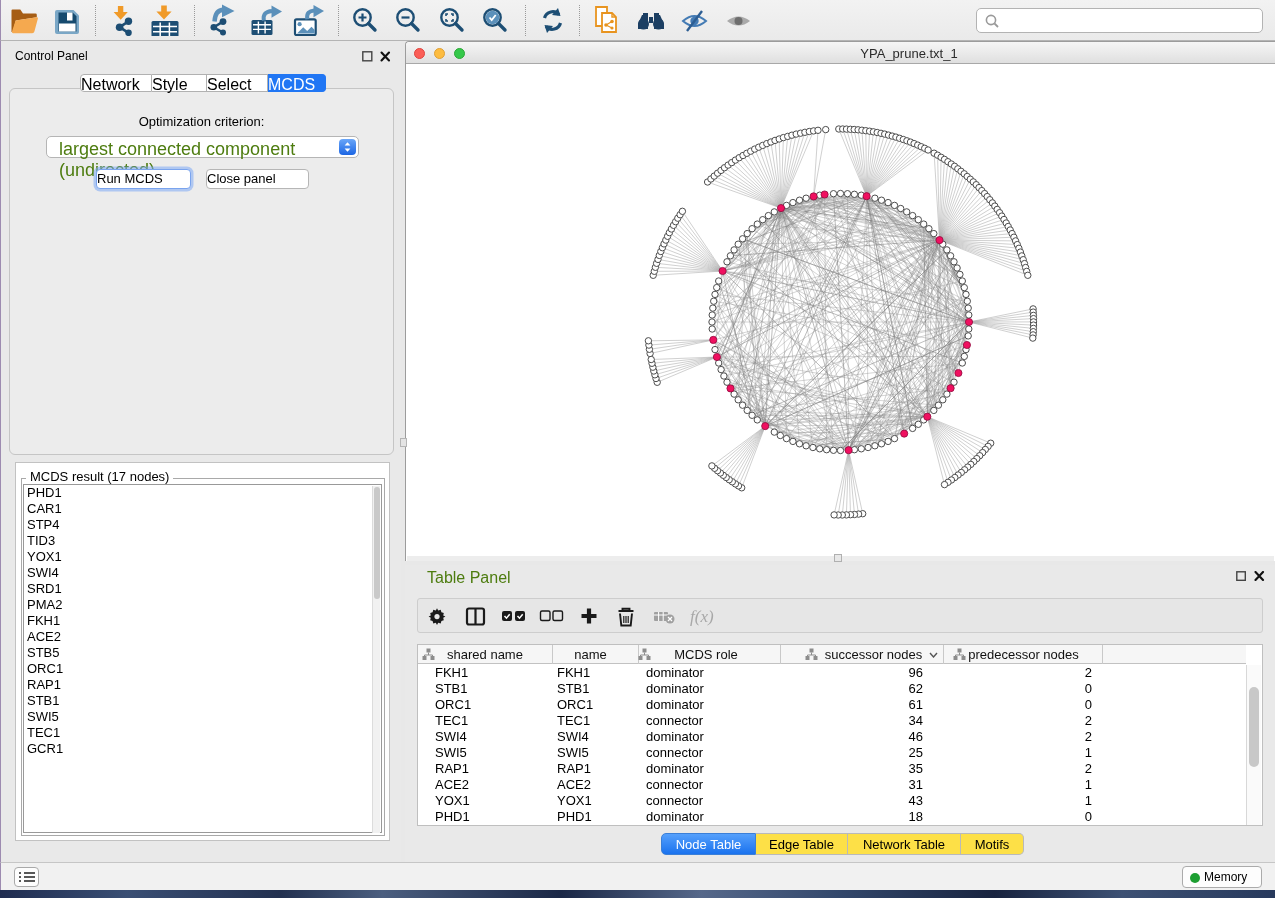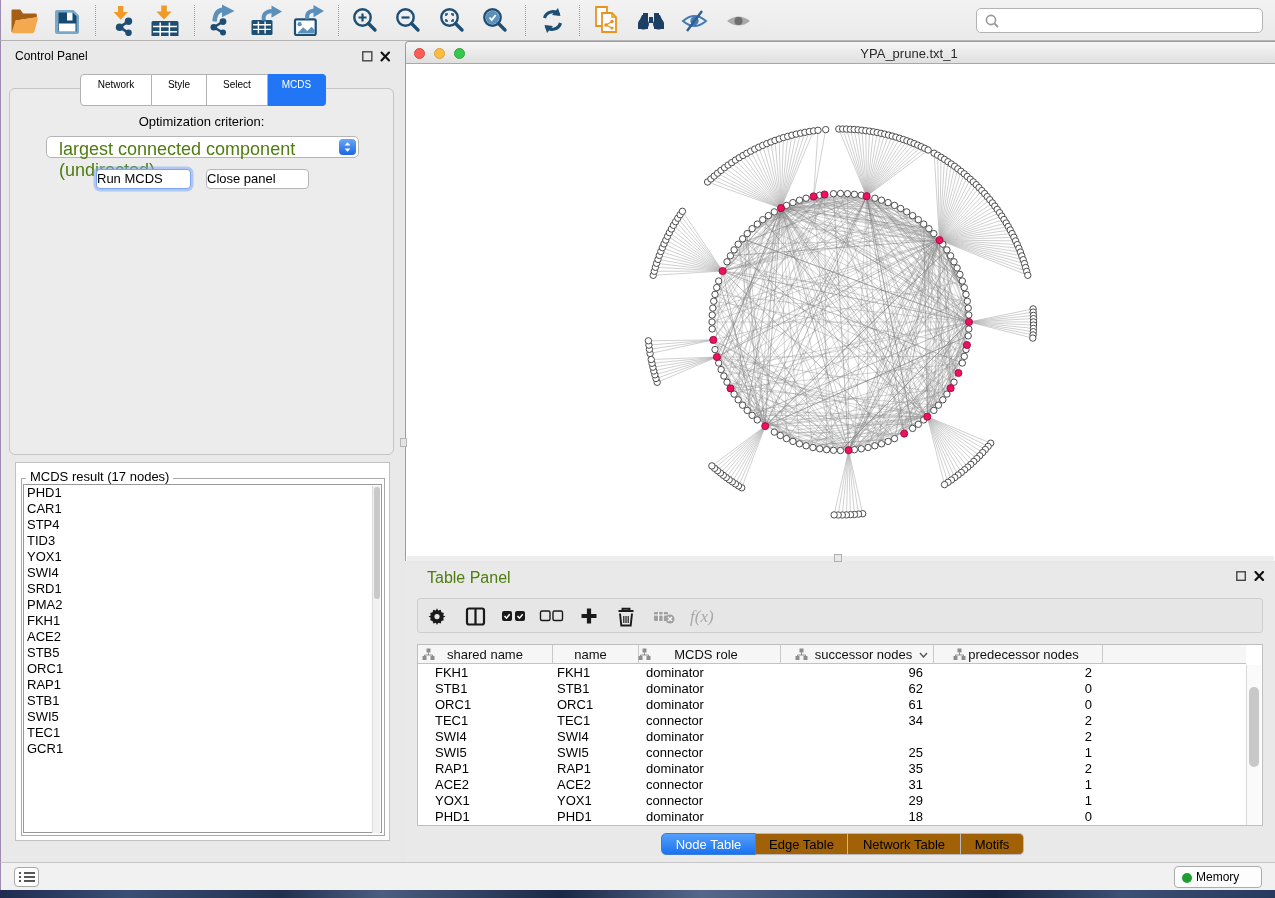--- a/index.html
+++ b/index.html
@@ -7,21 +7,21 @@
 .abs{position:absolute}
 
 #toolbar{left:0;top:0;width:1275px;height:41px;background:linear-gradient(#f2f2f2,#eaeaea);border-bottom:1px solid #b4b4b4;border-left:1px solid #9d8bb0}
 .tsep{position:absolute;top:5px;height:31px;width:0;border-left:1px dotted #9a9a9a}
 .ticon{position:absolute;top:7px}
 #searchbox{position:absolute;left:975px;top:8px;width:287px;height:25px;background:#fff;border:1px solid #b3b3b3;border-radius:5px}
 
 #cpanel{left:0;top:41px;width:401px;height:821px;background:#e9e9e9;border-left:1px solid #9d8bb0}
 #cp-title{left:14px;top:8px;font-size:12px;color:#000}
 #cp-tabs{left:79px;top:33px;height:20px;display:flex;position:absolute;z-index:3}
-.cptab{height:32px;border:1px solid #b1b1b1;border-left:none;background:#fff;font-size:10px;line-height:19px;text-align:center;color:#000}
+.cptab{height:18px;border:1px solid #b1b1b1;border-left:none;background:#fff;font-size:16px;line-height:19px;text-align:left;color:#000}
 .cptab.first{border-left:1px solid #b1b1b1;border-radius:4px 0 0 4px}
 .cptab.last{border-radius:0 4px 4px 0}
 .cptab.sel{background:#2076f4;border-color:#2076f4;color:#fff}
 #cp-inner{left:8px;top:47px;width:385px;height:367px;background:#ececec;border:1px solid #c5c5c5;border-radius:6px}
 #optlabel{left:0;top:73px;width:401px;text-align:center;font-size:13px;color:#000}
 #dropdown{left:45px;top:95px;width:313px;height:22px;background:#fff;border:1px solid #b5b5b5;border-radius:5px}
 #dropdown .txt{position:absolute;left:12px;top:2px;font-size:18px;color:#4d7c0f}
 #ddcap{position:absolute;right:2px;top:2px;width:17px;height:16px;border-radius:4px;background:linear-gradient(#6aa6f8,#1c66e4)}
 .btn{position:absolute;height:20px;background:#fff;border:1px solid #b6b6b6;border-radius:4px;font-size:13px;text-align:left;line-height:18px;color:#000}
 #btn-run{left:95px;top:128px;width:95px;border-color:#7aa4ee;box-shadow:0 0 0 2.5px rgba(125,170,246,.55)}
@@ -45,28 +45,28 @@
 #tp-table{position:absolute;left:12px;top:79px;width:846px;height:182px;background:#fff;border:1px solid #bfbfbf}
 #tp-header{position:absolute;left:0;top:0;width:828px;height:19px;background:#f6f6f6;border-bottom:1px solid #c2c2c2;font-size:13px}
 .hcell{position:absolute;top:0;height:19px;border-right:1px solid #c9c9c9;text-align:center;line-height:19px;color:#111}
 .hicon{position:absolute;top:3px}
 .trow{position:absolute;height:16px;font-size:13px;line-height:16px;color:#000}
 .c1{position:absolute;left:17px}.c2{position:absolute;left:139px}.c3{position:absolute;left:228px}
 .c4{position:absolute;width:490px;text-align:right;left:15px}.c5{position:absolute;width:659px;text-align:right;left:15px}
 #tp-sb{position:absolute;right:1px;top:20px;width:15px;height:160px;background:#fafafa;border-left:1px solid #d8d8d8}
 #tp-thumb{position:absolute;left:2px;top:22px;width:10px;height:80px;background:#c8c8c8;border-radius:5px}
 #tp-tabs{position:absolute;left:256px;top:268px;height:22px;display:flex}
-.ttab{height:22px;border:1px solid #b9b9b9;border-left:none;background:#a16207;font-size:13px;line-height:21px;text-align:center;color:#000}
+.ttab{height:22px;border:1px solid #b9b9b9;border-left:none;background:#fde047;font-size:13px;line-height:21px;text-align:center;color:#000}
 .ttab.first{border-left:1px solid #b9b9b9;border-radius:5px 0 0 5px}
 .ttab.last{border-radius:0 5px 5px 0}
 .ttab.sel{background:linear-gradient(#55a0fc,#1a72ee);border-color:#3a7fd8;color:#fff}
 
 #statusbar{left:0;top:862px;width:1275px;height:28px;background:#f1f1f1;border-top:1px solid #c6c6c6;border-left:1px solid #9d8bb0}
 #hambtn{position:absolute;left:13px;top:4px;width:25px;height:20px;background:#fdfdfd;border:1px solid #a9a9a9;border-radius:4px}
-#membtn{position:absolute;right:13px;top:3px;width:88px;height:22px;background:#fdfdfd;border:1px solid #ababab;border-radius:4px;font-size:12px;line-height:21px;text-align:left;padding-left:21px;color:#000}
+#membtn{position:absolute;right:13px;top:3px;width:80px;height:22px;background:#fdfdfd;border:1px solid #ababab;border-radius:4px;font-size:12px;line-height:21px;text-align:left;padding-left:21px;color:#000}
 #memdot{position:absolute;left:7px;top:6px;width:10px;height:10px;border-radius:50%;background:#1d9e31}
 #wallpaper{left:0;top:890px;width:1275px;height:8px;background:linear-gradient(90deg,#1f2c50 0%,#3a4f74 10%,#22304f 22%,#4b5e7f 30%,#1a2746 44%,#56688a 55%,#32476b 66%,#18233f 78%,#3d5174 88%,#27395c 100%)}
 </style></head>
 <body>
 <div id="toolbar" class="abs">
     <div class="tsep" style="left:94px"></div>
     <div class="tsep" style="left:193px"></div>
     <div class="tsep" style="left:337px"></div>
     <div class="tsep" style="left:524px"></div>
     <div class="tsep" style="left:578px"></div>
@@ -1099,21 +1099,21 @@
 <rect x="0.5" y="8" width="4" height="4" fill="#8d8d8d"></rect>
 <rect x="8.5" y="8" width="4" height="4" fill="#8d8d8d"></rect>
 </svg>shared name</div>
 <div class="hcell" style="left:142px;width:79px;padding-right:17px">name</div>
 <div class="hcell" style="left:214px;width:149px"><svg class="hicon" style="left:6px" width="13" height="12" viewBox="0 0 13 12">
 <rect x="4.5" y="0.5" width="4" height="4" fill="#8d8d8d"></rect>
 <path d="M6.5 4.5 V7 M2.5 7 H10.5 M2.5 7 V8 M10.5 7 V8" stroke="#8d8d8d" fill="none"></path>
 <rect x="0.5" y="8" width="4" height="4" fill="#8d8d8d"></rect>
 <rect x="8.5" y="8" width="4" height="4" fill="#8d8d8d"></rect>
 </svg>MCDS role</div>
-<div class="hcell" style="left:362px;width:154px;padding-left:14px"><svg class="hicon" style="left:15px" width="13" height="12" viewBox="0 0 13 12">
+<div class="hcell" style="left:372px;width:154px;padding-left:14px"><svg class="hicon" style="left:15px" width="13" height="12" viewBox="0 0 13 12">
 <rect x="4.5" y="0.5" width="4" height="4" fill="#8d8d8d"></rect>
 <path d="M6.5 4.5 V7 M2.5 7 H10.5 M2.5 7 V8 M10.5 7 V8" stroke="#8d8d8d" fill="none"></path>
 <rect x="0.5" y="8" width="4" height="4" fill="#8d8d8d"></rect>
 <rect x="8.5" y="8" width="4" height="4" fill="#8d8d8d"></rect>
 </svg>successor nodes<svg width="9" height="6" viewBox="0 0 9 6" style="position:absolute;left:139px;top:7px">
             <path d="M1 1 l3.5 4 3.5-4" stroke="#555" stroke-width="1.4" fill="none"></path>
           </svg></div>
 <div class="hcell" style="left:517px;width:168px;padding-left:10px"><svg class="hicon" style="left:18px" width="13" height="12" viewBox="0 0 13 12">
 <rect x="4.5" y="0.5" width="4" height="4" fill="#8d8d8d"></rect>
 <path d="M6.5 4.5 V7 M2.5 7 H10.5 M2.5 7 V8 M10.5 7 V8" stroke="#8d8d8d" fill="none"></path>
@@ -1147,20 +1147,21 @@
         <span class="c1">TEC1</span>
         <span class="c2">TEC1</span>
         <span class="c3">connector</span>
         <span class="c4">34</span>
         <span class="c5">2</span>
       </div>
       <div class="trow" style="left:0;top:84px;width:828px">
         <span class="c1">SWI4</span>
         <span class="c2">SWI4</span>
         <span class="c3">dominator</span>
+        <span class="c4">46</span>
         <span class="c5">2</span>
       </div>
       <div class="trow" style="left:0;top:100px;width:828px">
         <span class="c1">SWI5</span>
         <span class="c2">SWI5</span>
         <span class="c3">connector</span>
         <span class="c4">25</span>
         <span class="c5">1</span>
       </div>
       <div class="trow" style="left:0;top:116px;width:828px">
@@ -1174,21 +1175,21 @@
         <span class="c1">ACE2</span>
         <span class="c2">ACE2</span>
         <span class="c3">connector</span>
         <span class="c4">31</span>
         <span class="c5">1</span>
       </div>
       <div class="trow" style="left:0;top:148px;width:828px">
         <span class="c1">YOX1</span>
         <span class="c2">YOX1</span>
         <span class="c3">connector</span>
-        <span class="c4">29</span>
+        <span class="c4">43</span>
         <span class="c5">1</span>
       </div>
       <div class="trow" style="left:0;top:164px;width:828px">
         <span class="c1">PHD1</span>
         <span class="c2">PHD1</span>
         <span class="c3">dominator</span>
         <span class="c4">18</span>
         <span class="c5">0</span>
       </div>
 <div id="tp-sb">

